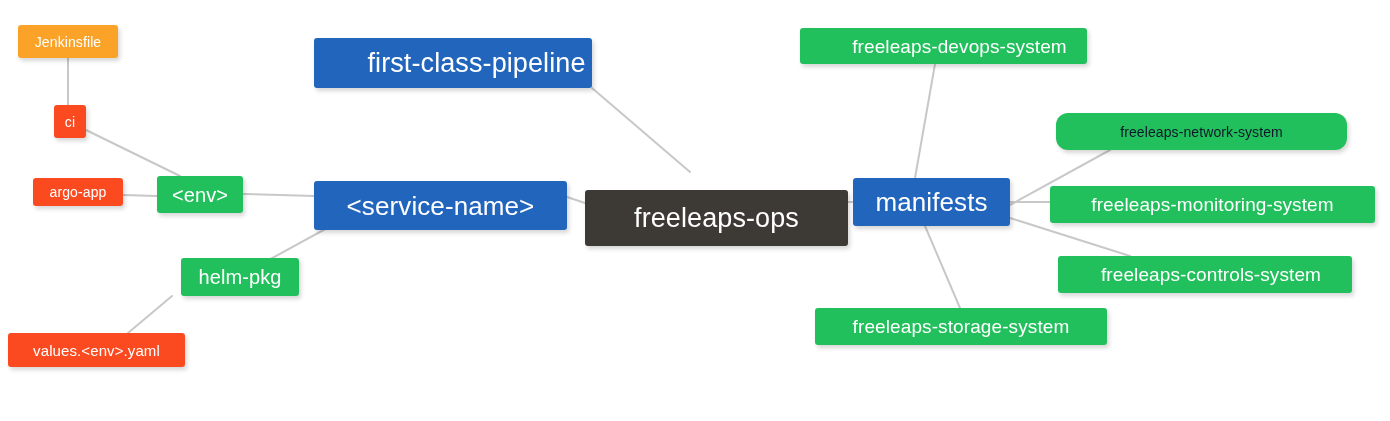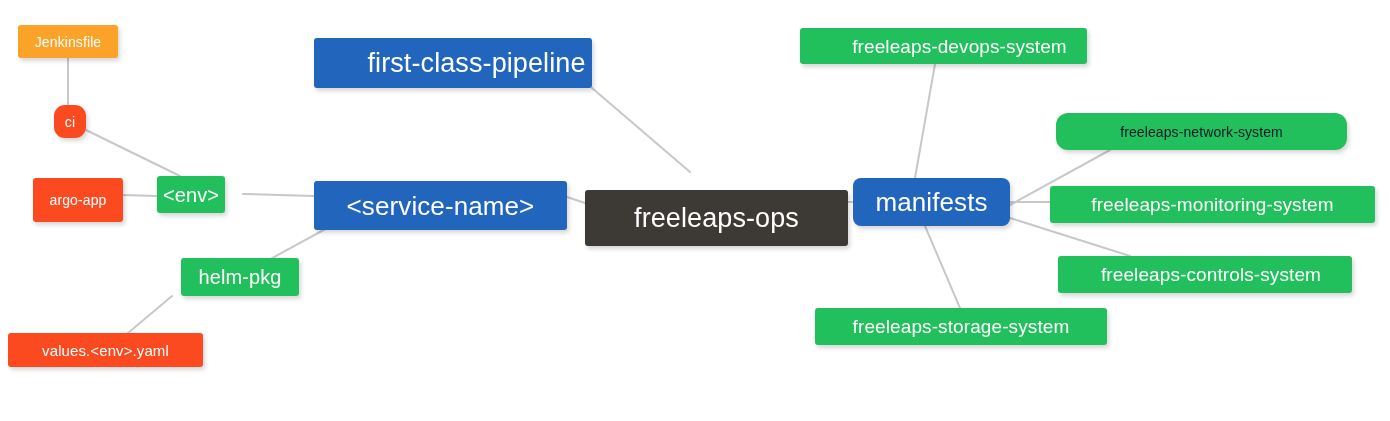--- a/index.html
+++ b/index.html
@@ -74,45 +74,45 @@
       <path class="edge" d="M 915,178 L 935,64" stroke="#c8c8c8"></path>
       <path class="edge" d="M 1010,205 L 1110,150" stroke="#c8c8c8"></path>
       <path class="edge" d="M 1010,202 L 1050,202" stroke="#c8c8c8"></path>
       <path class="edge" d="M 1010,218 L 1130,256" stroke="#c8c8c8"></path>
       <path class="edge" d="M 925,226 L 960,308" stroke="#c8c8c8"></path>
     </svg>
   <div id="node-layer">
       <div class="node n-orange" style="left: 18px; top: 25px; width: 100px; height: 33px; font-size: 14px; background: rgb(251, 163, 41); color: rgb(255, 255, 255);">
         <span class="node-label">Jenkinsfile</span>
       </div>
-      <div class="node n-red" style="left: 54px; top: 105px; width: 32px; height: 33px; font-size: 14px; background: rgb(251, 74, 32); color: rgb(255, 255, 255); border-radius: 11px;">
+      <div class="node n-red" style="left: 54px; top: 105px; width: 32px; height: 33px; font-size: 14px; background: rgb(251, 74, 32); color: rgb(255, 255, 255);">
         <span class="node-label">ci</span>
       </div>
-      <div class="node n-red" style="left: 33px; top: 178px; width: 90px; height: 44px; font-size: 14px; background: rgb(251, 74, 32); color: rgb(255, 255, 255);">
+      <div class="node n-red" style="left: 33px; top: 178px; width: 90px; height: 28px; font-size: 14px; background: rgb(251, 74, 32); color: rgb(255, 255, 255);">
         <span class="node-label">argo-app</span>
       </div>
-      <div class="node n-green" style="left: 157px; top: 176px; width: 68px; height: 37px; font-size: 20px; background: rgb(34, 192, 92); color: rgb(255, 255, 255);">
+      <div class="node n-green" style="left: 157px; top: 176px; width: 86px; height: 37px; font-size: 20px; background: rgb(34, 192, 92); color: rgb(255, 255, 255);">
         <span class="node-label">&lt;env&gt;</span>
       </div>
       <div class="node n-green" style="left: 147px; top: 258px; width: 118px; height: 38px; font-size: 20px; background: rgb(34, 192, 92); color: rgb(255, 255, 255); margin-left: 34px;">
         <span class="node-label">helm-pkg</span>
       </div>
-      <div class="node n-red" style="left: 8px; top: 333px; width: 195px; height: 34px; font-size: 15px; background: rgb(251, 74, 32); color: rgb(255, 255, 255);">
+      <div class="node n-red" style="left: 8px; top: 333px; width: 177px; height: 34px; font-size: 15px; background: rgb(251, 74, 32); color: rgb(255, 255, 255);">
         <span class="node-label">values.&lt;env&gt;.yaml</span>
       </div>
       <div class="node n-blue" style="left: 314px; top: 38px; width: 278px; height: 50px; font-size: 27px; background: rgb(34, 101, 188); color: rgb(255, 255, 255); padding-left: 47px;">
         <span class="node-label">first-class-pipeline</span>
       </div>
       <div class="node n-blue" style="left: 314px; top: 172px; width: 253px; height: 49px; font-size: 26px; background: rgb(34, 101, 188); color: rgb(255, 255, 255); margin-top: 9px;">
         <span class="node-label">&lt;service-name&gt;</span>
       </div>
       <div class="node n-root" style="left: 585px; top: 172px; width: 263px; height: 56px; font-size: 27px; background: rgb(61, 57, 53); color: rgb(255, 255, 255); margin-top: 18px;">
         <span class="node-label">freeleaps-ops</span>
       </div>
-      <div class="node n-blue" style="left: 853px; top: 178px; width: 157px; height: 48px; font-size: 26px; background: rgb(34, 101, 188); color: rgb(255, 255, 255); border-radius: 8px;">
+      <div class="node n-blue" style="left: 853px; top: 178px; width: 157px; height: 48px; font-size: 26px; background: rgb(34, 101, 188); color: rgb(255, 255, 255);">
         <span class="node-label">manifests</span>
       </div>
       <div class="node n-green" style="left: 800px; top: 28px; width: 287px; height: 36px; font-size: 19px; background: rgb(34, 192, 92); color: rgb(255, 255, 255); padding-left: 32px;">
         <span class="node-label">freeleaps-devops-system</span>
       </div>
       <div class="node n-green" style="left: 1056px; top: 113px; width: 291px; height: 37px; font-size: 14px; background: rgb(34, 192, 92); color: #0f172a; border-radius: 12px;">
         <span class="node-label">freeleaps-network-system</span>
       </div>
       <div class="node n-green" style="left: 1050px; top: 186px; width: 325px; height: 37px; font-size: 19px; background: rgb(34, 192, 92); color: rgb(255, 255, 255);">
         <span class="node-label">freeleaps-monitoring-system</span>

